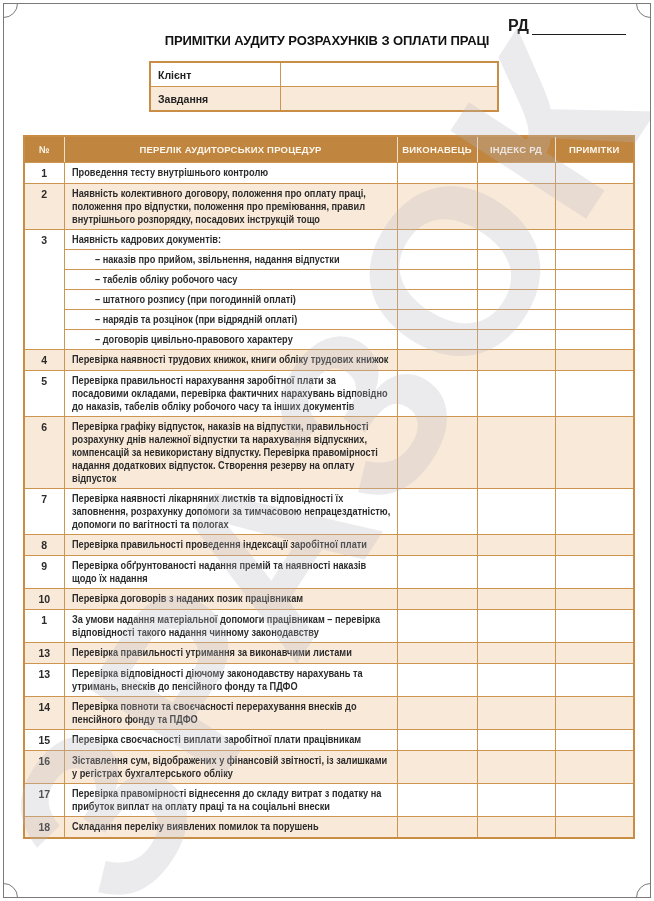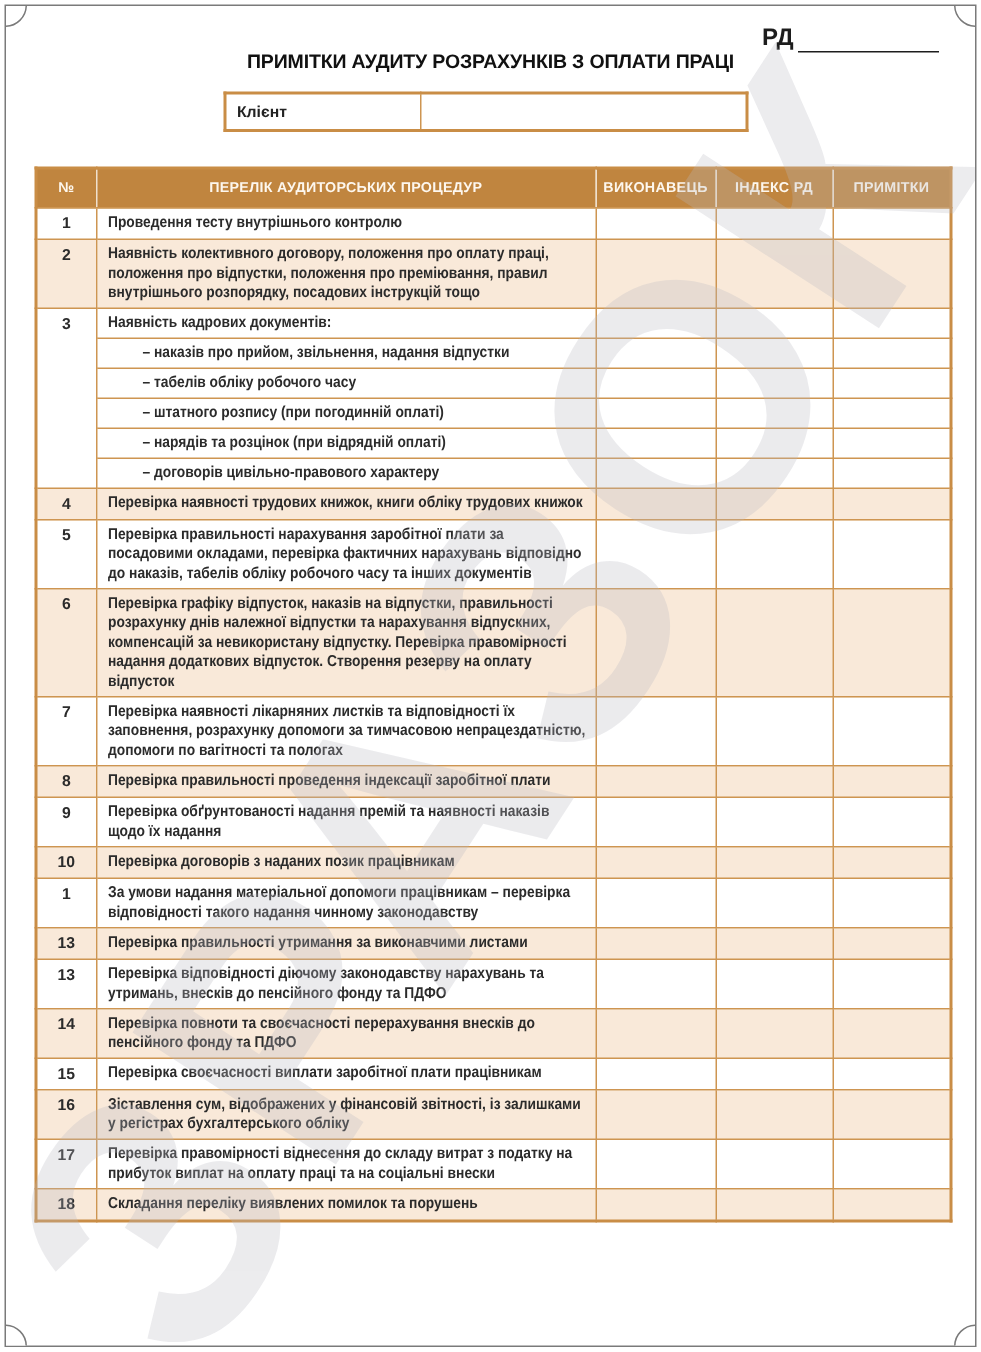--- a/index.html
+++ b/index.html
@@ -89,20 +89,24 @@
     <span>РД</span>
       <span class="rd-underline"></span>
   </div>
 
   <h1 class="page-title">ПРИМІТКИ АУДИТУ РОЗРАХУНКІВ З ОПЛАТИ ПРАЦІ</h1>
 
   <table class="info-table">
     <tbody id="info-body">
         <tr>
           <td class="lbl">Клієнт</td>
+          <td class="val"></td>
+        </tr>
+        <tr class="shaded">
+          <td class="lbl">Завдання</td>
           <td class="val"></td>
         </tr>
       </tbody>
   </table>
 
   <table class="main-table">
     <colgroup>
       <col style="width:40px">
         <col style="width:333px">
         <col style="width:80px">

